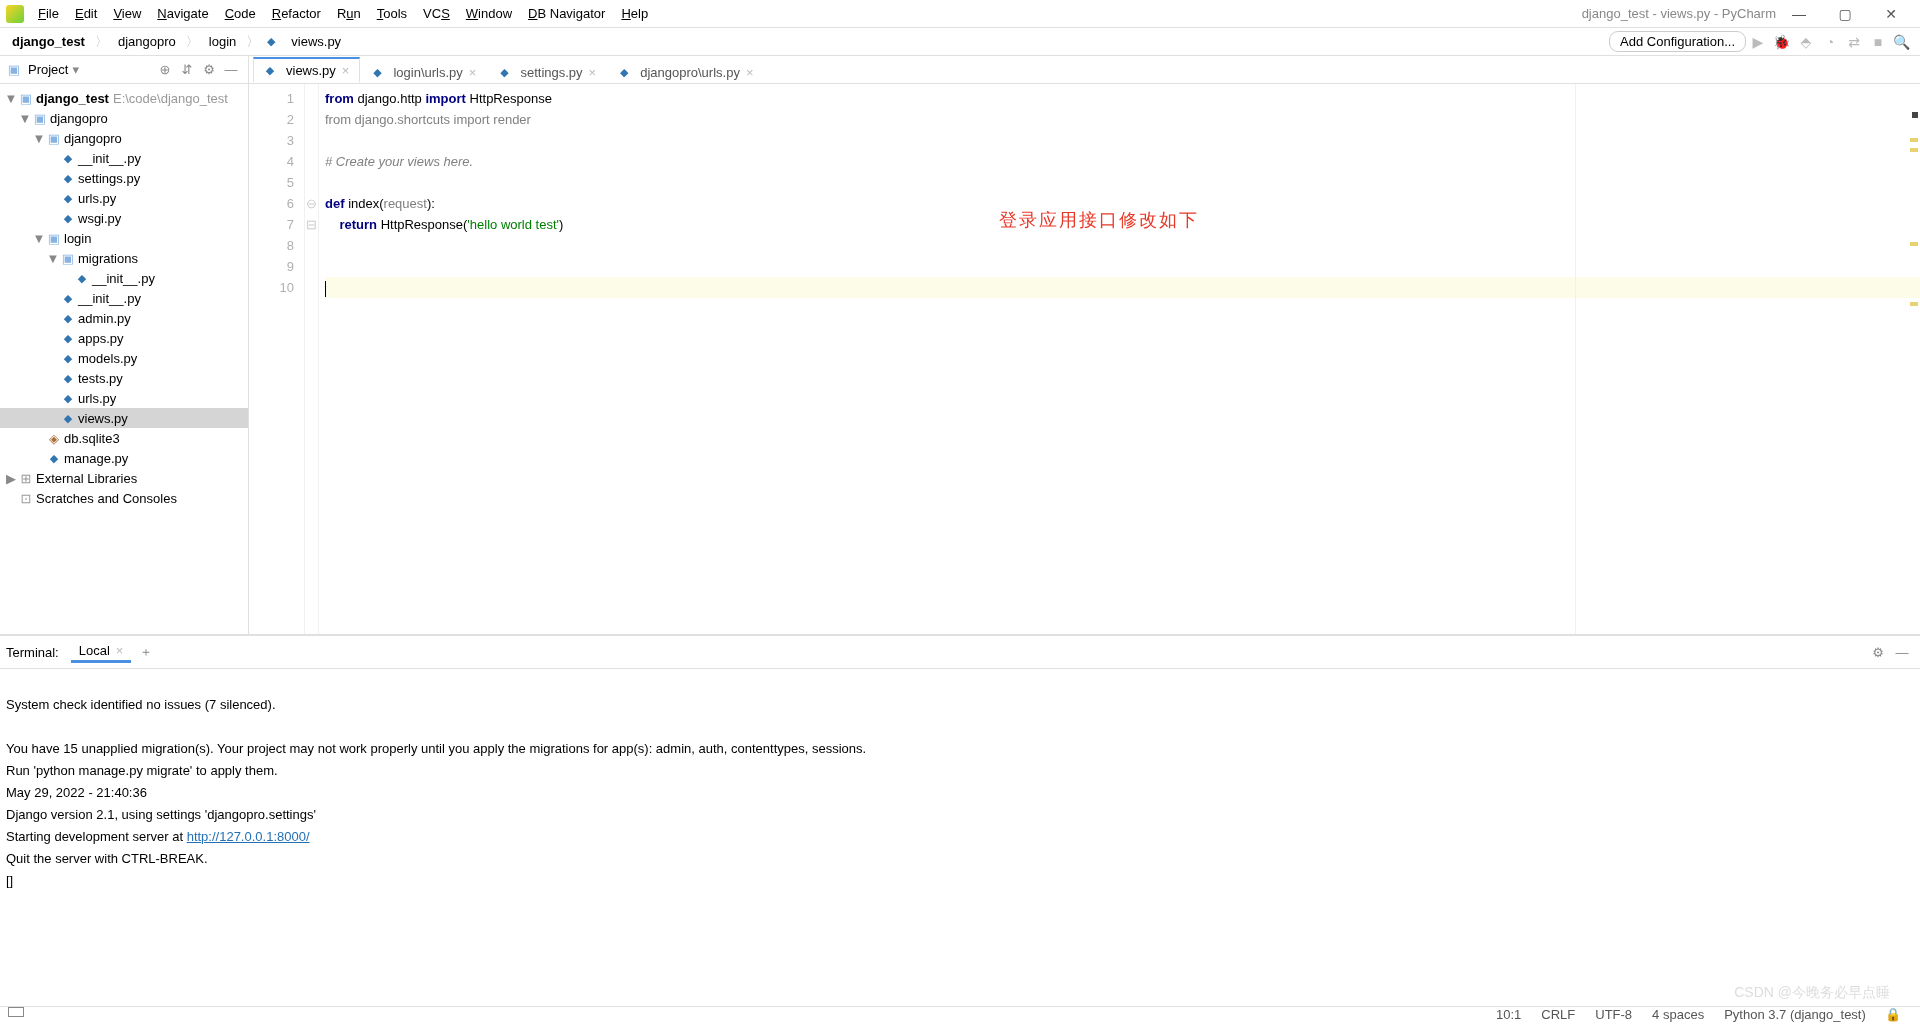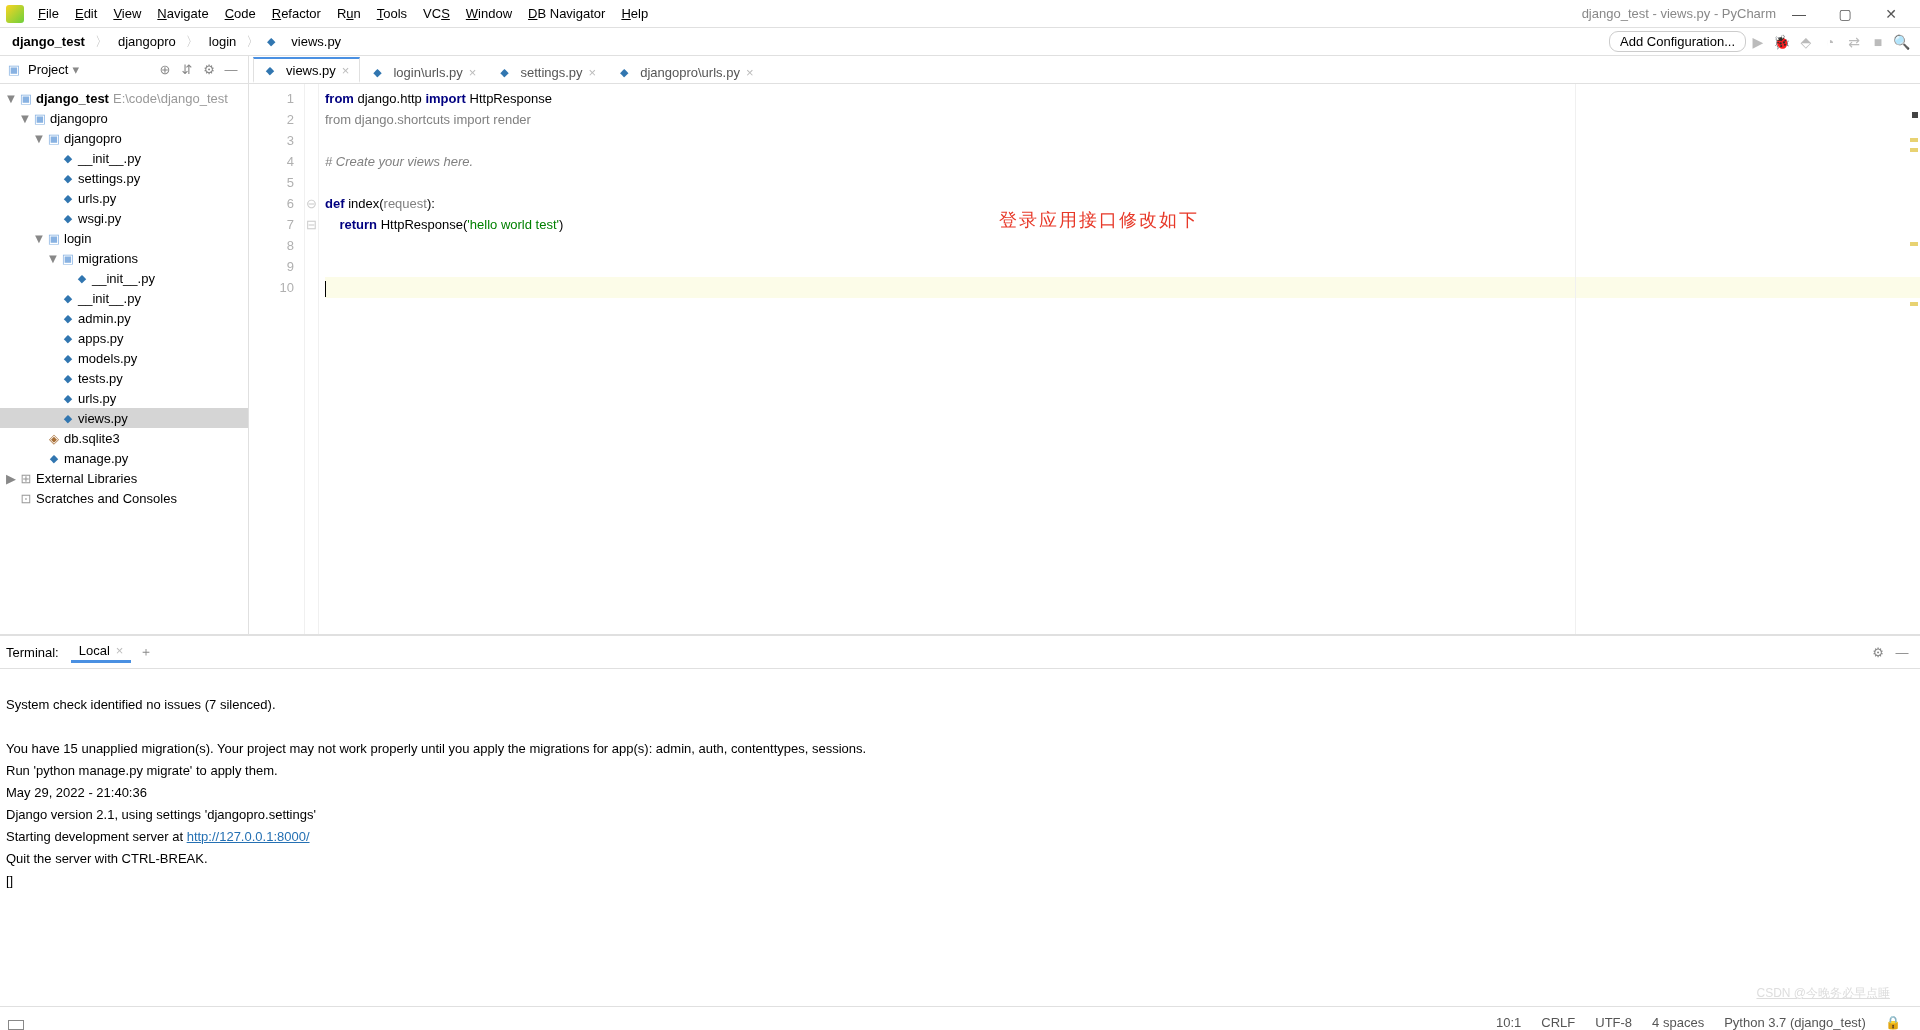--- a/index.html
+++ b/index.html
@@ -56,30 +56,30 @@
 .annotation { position:absolute; left:680px; top:126px; color:#e73828; font-family: Liberation Serif, serif; font-size:18px; letter-spacing:2px; }
 .divider { height:2px; background:#e0e0e0; }
 .terminal-header { height:24px; display:flex; align-items:center; border-bottom:1px solid #e0e0e0; padding:16px 6px; }
 .terminal-header .tlabel { margin-right:12px; }
 .terminal-header .ttab { padding:2px 8px; border-bottom:3px solid #4a90e2; display:flex; align-items:center; gap:6px; }
 .terminal-header .plus { margin-left:8px; color:#888; }
 .terminal-header .spacer { flex:1; }
 .terminal-header .icon { width:24px; text-align:center; color:#888; }
 .terminal { font-family:"Consolas","Courier New",monospace; font-size:14px; line-height:21px; padding:4px 6px; height:184px; white-space:pre; }
 .terminal a { color:#2470b3; text-decoration:underline; }
-.statusbar { position:absolute; bottom:0; left:0; right:0; height:24px; border-top:1px solid #e0e0e0; display:flex; align-items:flex-end; padding:0 8px; font-size:12px; color:#555; }
+.statusbar { position:absolute; bottom:0; left:0; right:0; height:24px; border-top:1px solid #e0e0e0; display:flex; align-items:flex-start; padding:0 8px; font-size:12px; color:#555; }
 .statusbar .spacer { flex:1; }
 .statusbar .cell { padding:0 10px; }
 .status-icon { width:16px; height:10px; border:1px solid #888; margin-right:10px; }
 .markerbar { position:absolute; right:0; top:28px; width:12px; bottom:0; }
 .marker { position:absolute; right:2px; width:8px; height:4px; }
 .marker.warn { background:#e8d272; }
 .marker.info { background:#444; top:0; height:6px; width:6px; }
 .right-guide { position:absolute; top:0; bottom:0; left:1256px; width:1px; background:#f0f0f0; }
-.watermark { position:absolute; right:30px; bottom:28px; color:#ddd; font-size:12px; font-family: SimSun, sans-serif; text-decoration: underline; }
+.watermark { position:absolute; right:30px; bottom:28px; color:#ddd; font-size:14px; font-family: SimSun, sans-serif; }
 </style>
 </head>
 <body>
 
 <div class="menubar">
   <span class="logo"></span>
   <span class="menu-item"><u>F</u>ile</span>
   <span class="menu-item"><u>E</u>dit</span>
   <span class="menu-item"><u>V</u>iew</span>
   <span class="menu-item"><u>N</u>avigate</span>

